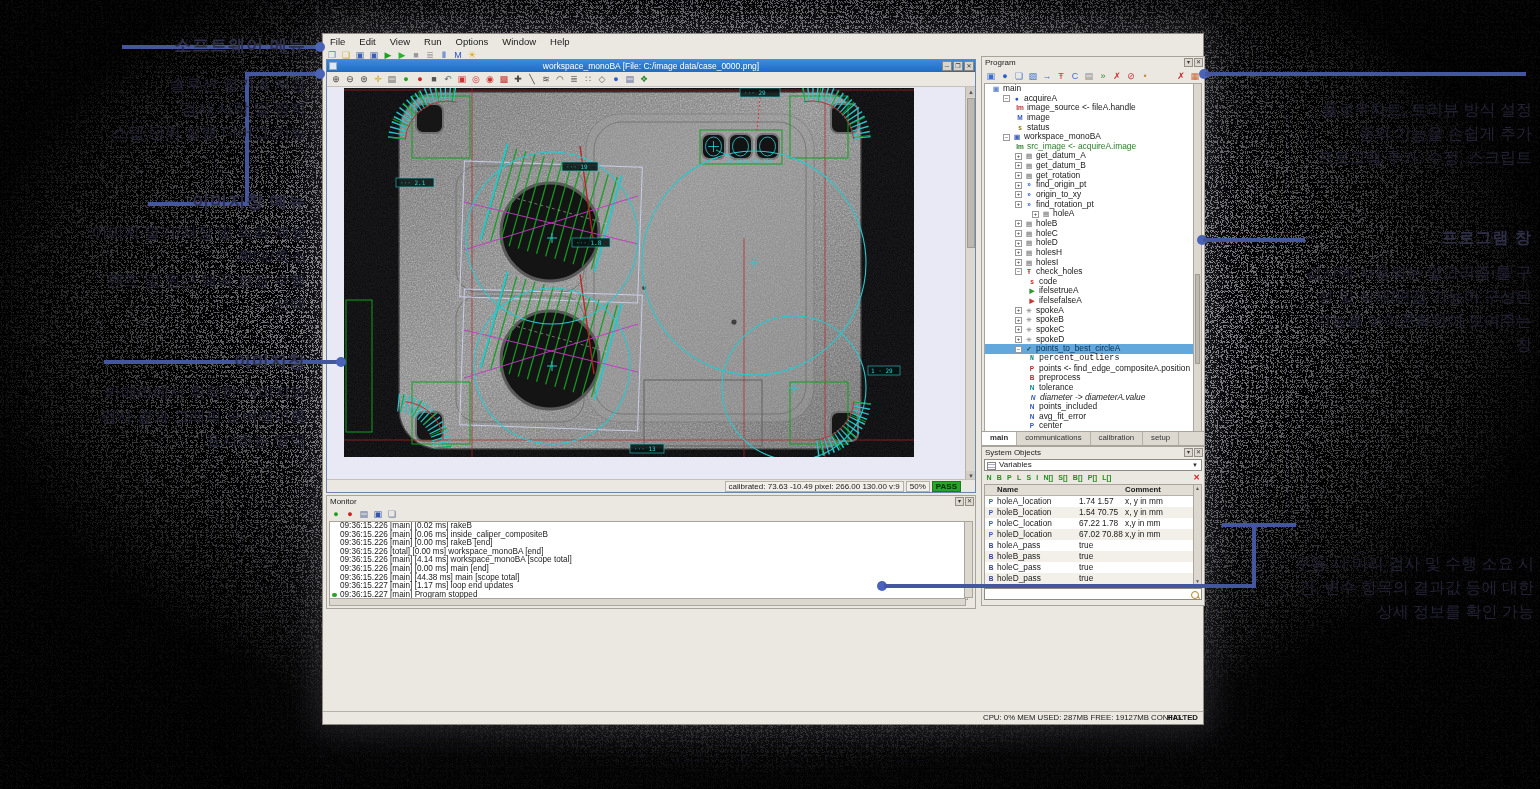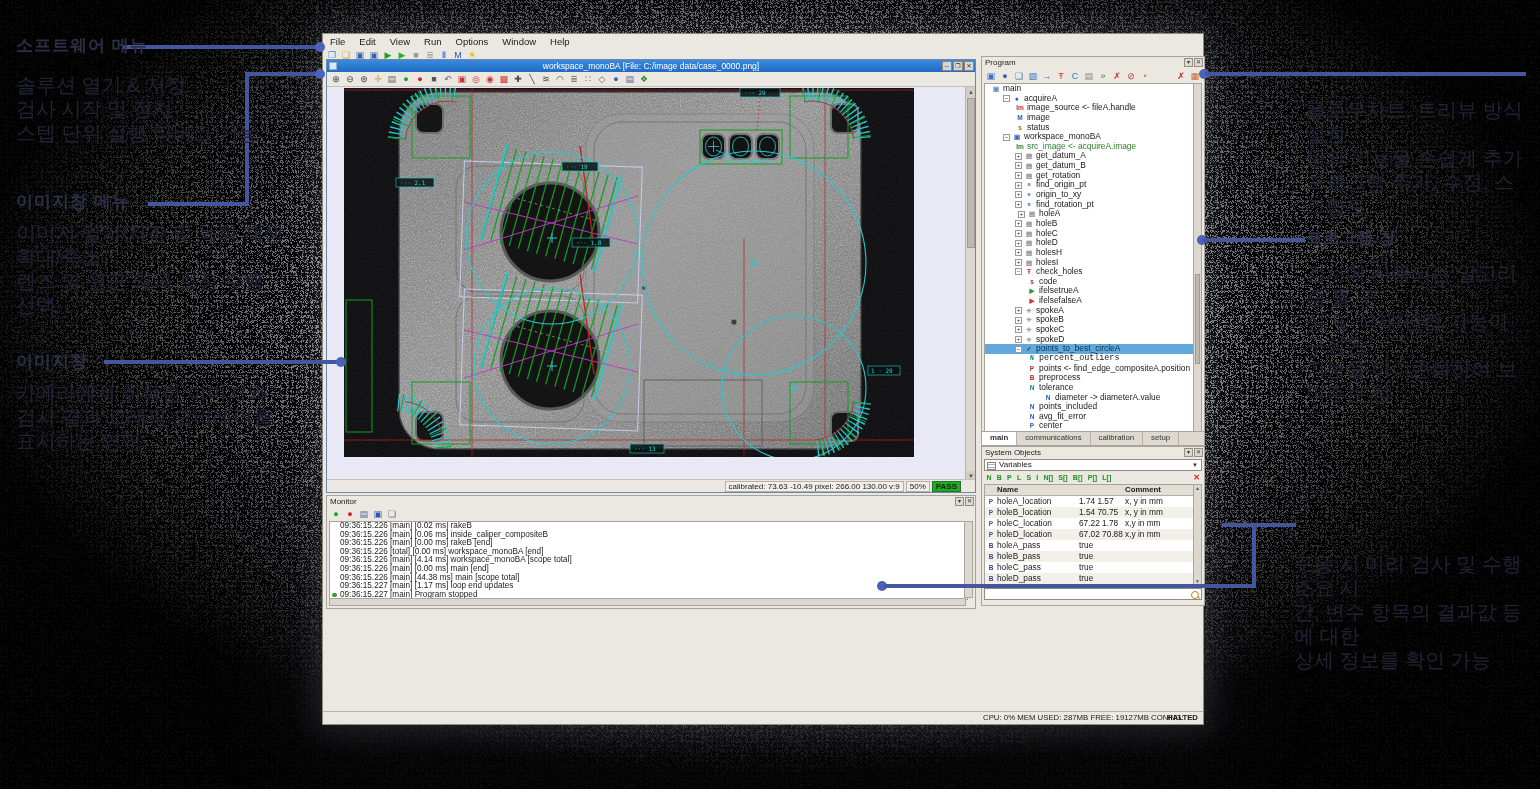--- a/index.html
+++ b/index.html
@@ -96,23 +96,23 @@
   .mag{position:absolute;right:2px;top:2px;width:6px;height:6px;border:1.4px solid #b08820;border-radius:50%;}
   .mag:after{content:"";position:absolute;left:5px;top:5px;width:3px;height:1.4px;background:#b08820;transform:rotate(45deg);}
   
   .statusbar{position:absolute;left:0;bottom:0;width:100%;height:12px;background:#ebe8e1;
     border-top:1px solid #b5b1a9;font-size:7.8px;line-height:11px;}
   .statusbar .sb-text{position:absolute;left:660px;}
   .statusbar .sb-state{position:absolute;right:5px;font-weight:bold;}
   
   .callout-line{position:absolute;background:#44569e;}
   .callout-dot{position:absolute;width:10px;height:10px;border-radius:50%;background:#4a63b8;}
-  .ann{position:absolute;}
+  .ann{position:absolute;text-align:right;}
   .ann-h{font-size:17px;font-weight:bold;color:#2e2e46;letter-spacing:1px;}
-  .ann-line{font-size:20px;line-height:24px;color:#222234;}
+  .ann-line{font-size:16px;line-height:24px;color:#222234;}
 </style>
 </head>
 <body>
 
 <div class="canvas">
 
   <svg class="noise-svg" width="1540" height="789">
     <defs>
       <filter id="speck" x="0" y="0" width="100%" height="100%">
         <feTurbulence type="turbulence" baseFrequency="0.8" numOctaves="2" seed="7" stitchTiles="stitch"></feTurbulence>
@@ -459,21 +459,21 @@
           <div class="tree-row" style="padding-left: 30px;">
             <span class="exp">+</span>
             <span class="tico" style="color: rgb(51, 102, 204);">»</span>
             <span>origin_to_xy</span>
           </div>
           <div class="tree-row" style="padding-left: 30px;">
             <span class="exp">+</span>
             <span class="tico" style="color: rgb(51, 102, 204);">»</span>
             <span>find_rotation_pt</span>
           </div>
-          <div class="tree-row" style="padding-left: 33px;">
+          <div class="tree-row" style="padding-left: 47px;">
             <span class="exp">+</span>
             <span class="tico" style="color: rgb(136, 136, 136);">▤</span>
             <span>holeA</span>
           </div>
           <div class="tree-row" style="padding-left: 30px;">
             <span class="exp">+</span>
             <span class="tico" style="color: rgb(136, 136, 136);">▤</span>
             <span>holeB</span>
           </div>
           <div class="tree-row" style="padding-left: 30px;">
@@ -547,21 +547,21 @@
             <span>points &lt;- find_edge_compositeA.position</span>
           </div>
           <div class="tree-row" style="padding-left: 42px;">
             <span class="tico" style="color: rgb(176, 48, 48);">B</span>
             <span>preprocess</span>
           </div>
           <div class="tree-row" style="padding-left: 42px;">
             <span class="tico" style="color: rgb(10, 136, 136);">N</span>
             <span>tolerance</span>
           </div>
-          <div class="tree-row" style="padding-left: 58px;">
+          <div class="tree-row" style="padding-left: 43px; font-style: italic;">
             <span class="tico" style="color: rgb(51, 85, 187);">N</span>
             <span>diameter -&gt; diameterA.value</span>
           </div>
           <div class="tree-row" style="padding-left: 42px;">
             <span class="tico" style="color: rgb(51, 85, 187);">N</span>
             <span>points_included</span>
           </div>
           <div class="tree-row" style="padding-left: 42px;">
             <span class="tico" style="color: rgb(51, 85, 187);">N</span>
             <span>avg_fit_error</span>

